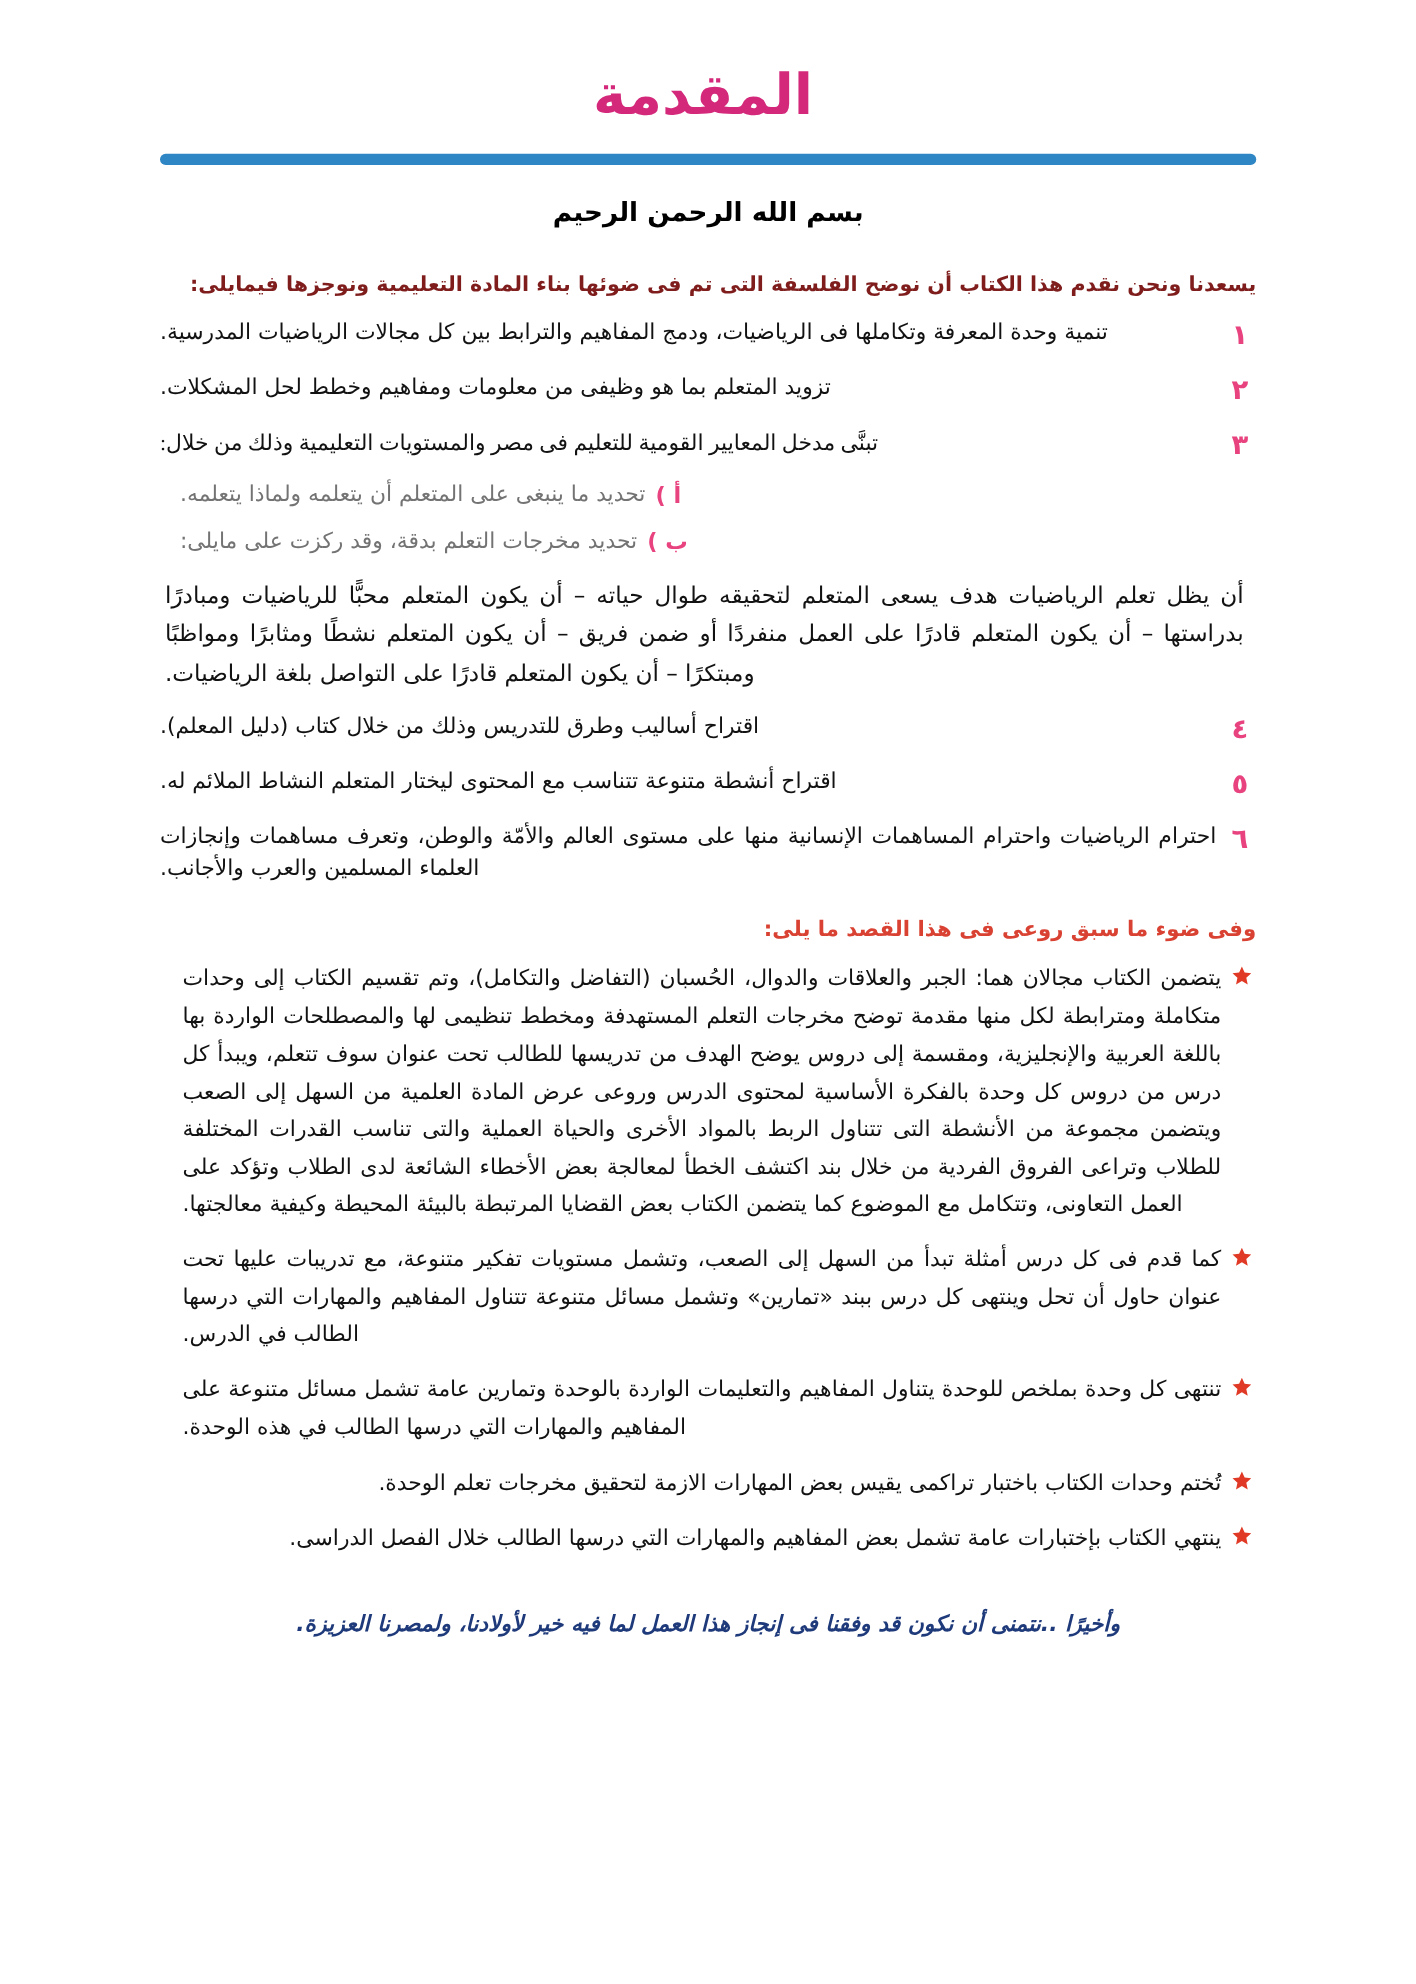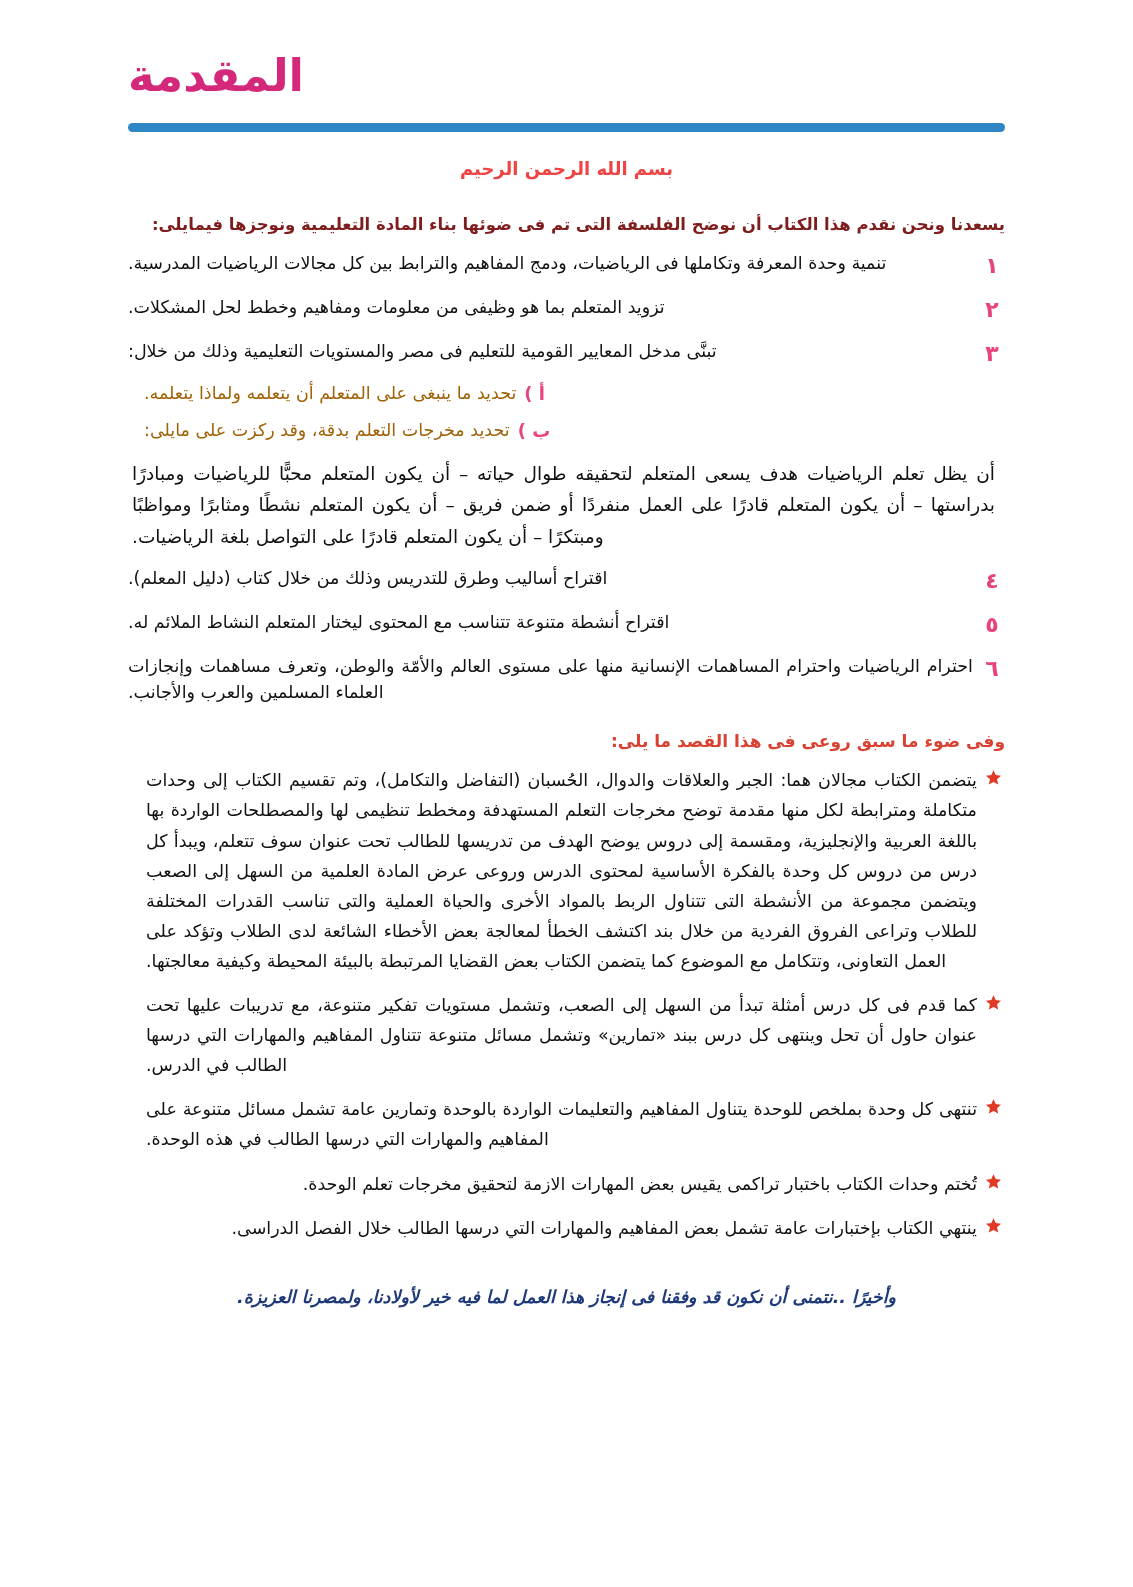--- a/index.html
+++ b/index.html
@@ -35,39 +35,39 @@
     font-size: 45px;
     font-weight: bold;
     letter-spacing: -1px;
     line-height: 1.05;
     margin: 0;
     padding: 0 8px 0 0;
     unicode-bidi: plaintext;
   }
   .title-row {
     display: flex;
-    justify-content: flex-end;
+    justify-content: center;
   }
   .title-rule {
     margin-top: 24px;
     height: 9px;
     background: #2F86C5;
     border-radius: 5px;
     width: 100%;
   }
 
   
   .content {
     padding: 0 128px 0 128px;
     direction: rtl;
   }
   .basmala {
     text-align: center;
-    color: #ef4444;
-    font-size: 18px;
+    color: #000000;
+    font-size: 21px;
     font-weight: bold;
     margin: 26px 0 0 0;
     letter-spacing: 0px;
   }
   .intro-line {
     color: #7f1d1d;
     font-size: 16.5px;
     font-weight: bold;
     text-align: right;
     margin: 34px 0 0 0;
@@ -116,21 +116,21 @@
     color: #E8437F;
     font-size: 18px;
     font-weight: bold;
     margin-left: 8px;
     white-space: nowrap;
     line-height: 1.5;
   }
   .sub-text {
     font-size: 17.5px;
     line-height: 1.5;
-    color: #a16207;
+    color: #737373;
   }
 
   .block-para {
     font-size: 18.5px;
     line-height: 1.72;
     color: #121212;
     text-align: justify;
     text-align-last: left;
     margin: 14px 0 2px 0;
     padding: 0 10px 0 4px;
@@ -211,21 +211,21 @@
         <div class="num-text">تنمية وحدة المعرفة وتكاملها فى الرياضيات، ودمج المفاهيم والترابط بين كل مجالات الرياضيات المدرسية.</div>
       </div>
 
       <div class="num-item">
         <div class="num-marker">٢</div>
         <div class="num-text" style="text-align:right;">تزويد المتعلم بما هو وظيفى من معلومات ومفاهيم وخطط لحل المشكلات.</div>
       </div>
 
       <div class="num-item">
         <div class="num-marker">٣</div>
-        <div class="num-text" style="text-align:left;">تبنَّى مدخل المعايير القومية للتعليم فى مصر والمستويات التعليمية وذلك من خلال:</div>
+        <div class="num-text" style="text-align:left;font-family:Liberation Serif, serif;">تبنَّى مدخل المعايير القومية للتعليم فى مصر والمستويات التعليمية وذلك من خلال:</div>
       </div>
     </div>
 
     <div class="sub-list">
       <div class="sub-item">
         <div class="sub-marker">أ )</div>
         <div class="sub-text">تحديد ما ينبغى على المتعلم أن يتعلمه ولماذا يتعلمه.</div>
       </div>
       <div class="sub-item">
         <div class="sub-marker">ب )</div>

